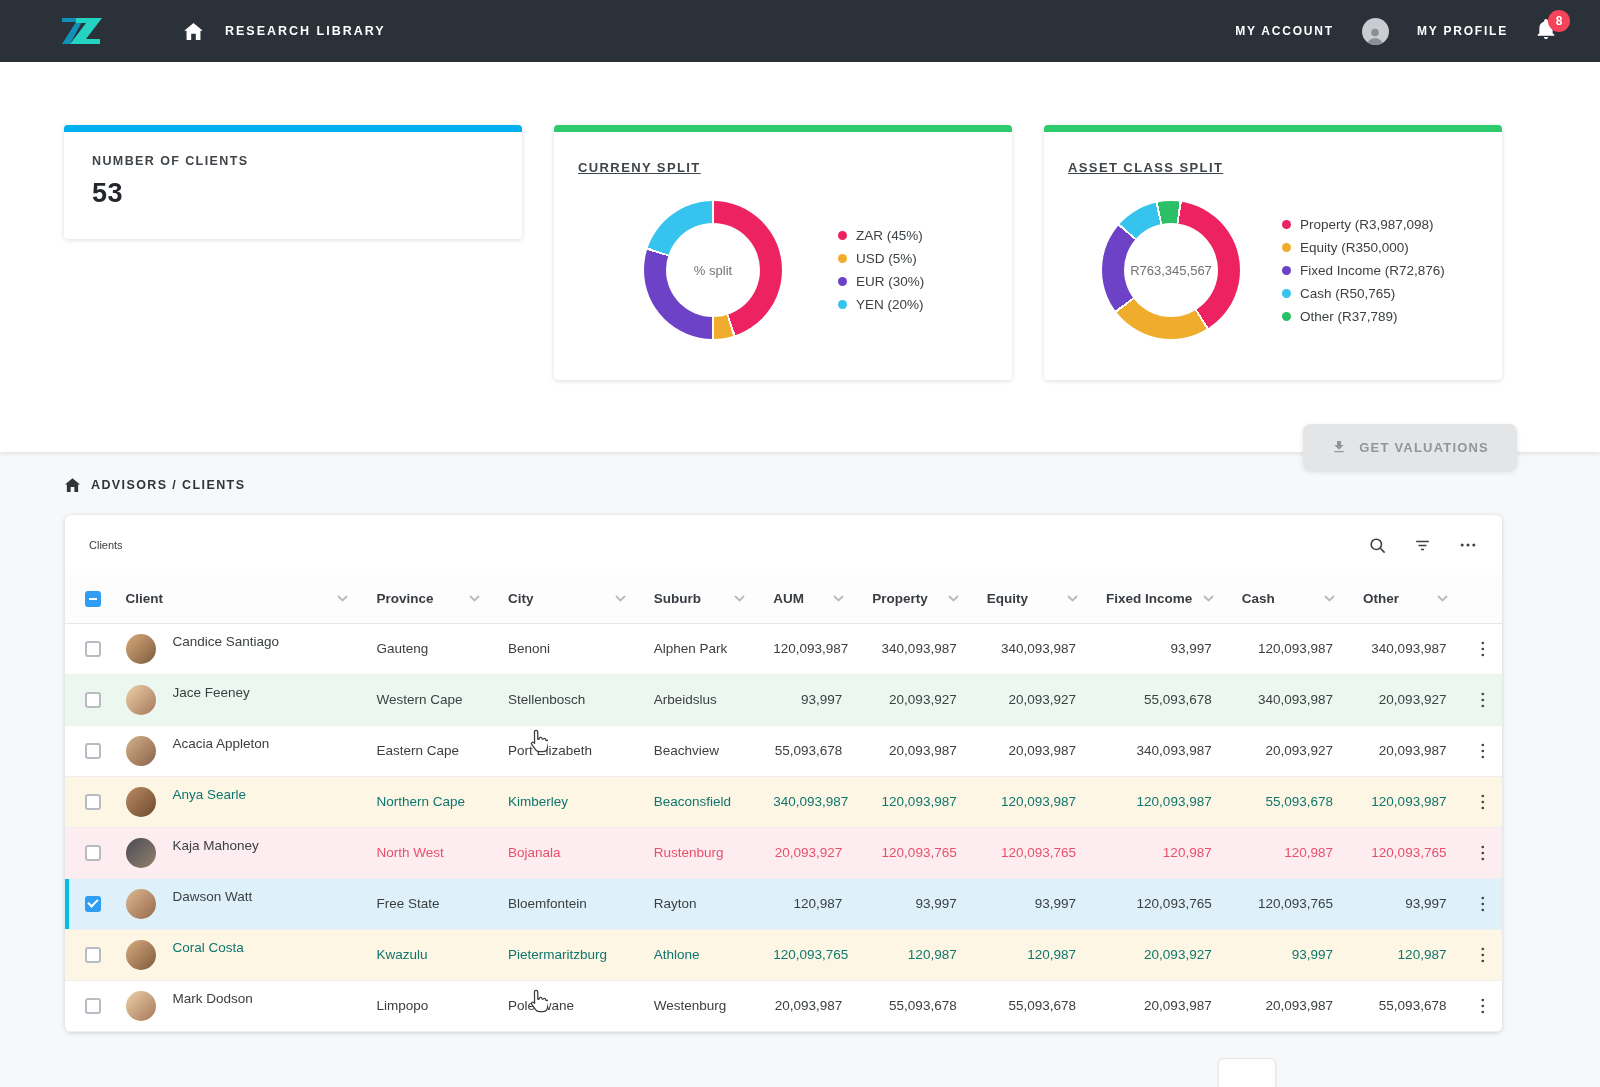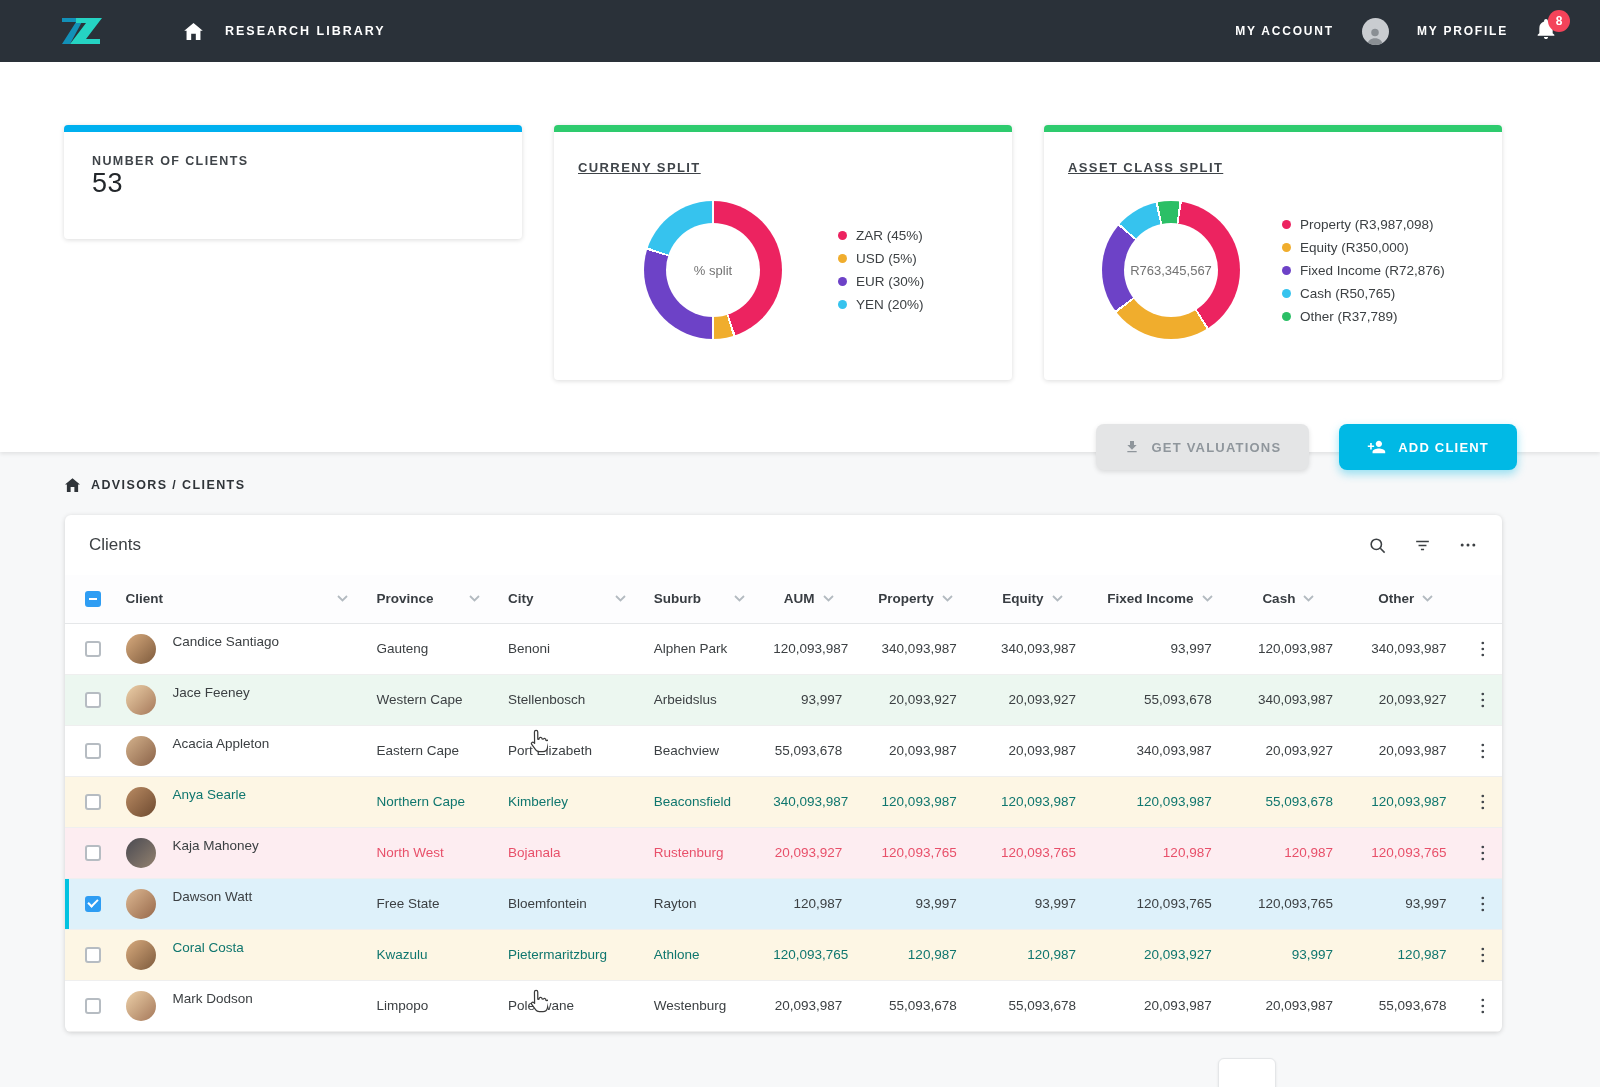--- a/index.html
+++ b/index.html
@@ -35,21 +35,21 @@
     position:relative;
   }
   .cards-row{ display:flex; gap:32px; align-items:flex-start; }
   .stat-col{ width:458px; display:flex; flex-direction:column; gap:33px; }
   .card{
     background:#fff; border-radius:4px;
     box-shadow:0 1px 5px rgba(0,0,0,.14);
   }
   .stat-card{ width:458px; height:114px; border-top:7px solid #701a75; padding:22px 28px; }
   .stat-label{ font-size:12.5px; font-weight:bold; letter-spacing:1.4px; color:#3f4449; }
-  .stat-value{ font-size:27px; color:#23272b; margin-top:0; letter-spacing:.4px; }
+  .stat-value{ font-size:27px; color:#23272b; margin-top:10px; letter-spacing:.4px;font-weight:bold; }
   .chart-card{ width:458px; height:255px; border-top:7px solid #2ecb6e; padding:28px 24px 0; }
   .chart-title{ font-size:13px; font-weight:bold; letter-spacing:1.4px; color:#3f4449;text-decoration:underline; }
   .chart-body{ display:flex; align-items:center; margin-top:26px; }
   .chart-card.c0 .chart-body{ padding-left:66px; gap:56px; }
   .chart-card.c1 .chart-body{ padding-left:34px; gap:42px; }
   .donut{ width:138px; height:138px; border-radius:50%; position:relative; flex-shrink:0; }
   .donut-hole{
     position:absolute; left:50%; top:50%; width:94px; height:94px; margin:-47px 0 0 -47px;
     background:#fff; border-radius:50%; display:flex; align-items:center; justify-content:center;
     font-size:13px; color:#737373; white-space:nowrap;
@@ -65,30 +65,30 @@
     display:flex; align-items:center; gap:12px; padding:0 28px; cursor:pointer;
   }
   .btn-secondary{ background:#e4e5e6; color:#8f969c; box-shadow:0 2px 5px rgba(0,0,0,.12); }
   .btn-primary{ background:#00b9e5; color:#fff; box-shadow:0 4px 10px rgba(0,185,229,.4); }
   
   .content{ padding:26px 98px 0 65px; }
   .breadcrumb{ display:flex; align-items:center; gap:11px; font-size:12.5px; font-weight:bold; letter-spacing:1.4px; color:#2f3439; }
   
   .table-card{ margin-top:23px; background:#fff; border-radius:6px; box-shadow:0 1px 5px rgba(0,0,0,.16); overflow:hidden; }
   .table-head{ height:60px; display:flex; align-items:center; padding:0 24px; }
-  .table-title{ font-size:17px; color:#3c4043; }
+  .table-title{ font-size:11px; color:#3c4043; }
   .table-tools{ margin-left:auto; display:flex; align-items:center; gap:26px; }
   .tool-icon{ cursor:pointer; display:flex; align-items:center; }
   table{ width:100%; border-collapse:collapse; table-layout:fixed; }
   thead th{
     height:48px; font-size:13.5px; font-weight:bold; color:#383d42; text-align:left;
     border-bottom:1px solid #e5e7e9; padding:0 12px 0 16px; background:#fdfdfe;
   }
   thead th .th-inner{ display:flex; align-items:center; justify-content:space-between; }
-  thead th.num .th-inner{ justify-content:center; gap:8px; }
+  thead th.num .th-inner{ justify-content:space-between; gap:8px; }
   tbody td{
     height:51px; font-size:13.5px; color:#3c4043; border-bottom:1px solid #efefef;
     padding:0 12px 0 16px; white-space:nowrap; overflow:hidden;
   }
   tbody td.num{ text-align:right; padding-right:14px; }
   td.cb-cell, th.cb-cell{ padding-left:20px; }
   .client-cell{ display:flex; align-items:flex-start; gap:17px; }
   .avatar{ width:30px; height:30px; border-radius:50%; flex-shrink:0; }
   .av0{ background:linear-gradient(135deg,#d8ab7e,#7d5a3c); }
   .av1{ background:linear-gradient(135deg,#ecd0a8,#a5785a); }
@@ -230,26 +230,20 @@
     </div>
   </div>
 </section>
 
 <div class="actions-row">
   <button class="btn btn-secondary">
     <svg width="16" height="16" viewBox="0 0 24 24">
       <path fill="#8f969c" d="M5 20h14v-2H5v2zM19 9h-4V3H9v6H5l7 7 7-7z"></path>
     </svg>
     <span>GET VALUATIONS</span>
-  </button>
-  <button class="btn btn-primary">
-    <svg width="19" height="16" viewBox="0 0 24 20">
-      <path fill="#fff" d="M15 10c2.2 0 4-1.8 4-4s-1.8-4-4-4-4 1.8-4 4 1.8 4 4 4zM6 8V5H4v3H1v2h3v3h2v-3h3V8H6zm9 4c-2.7 0-8 1.3-8 4v2h16v-2c0-2.7-5.3-4-8-4z"></path>
-    </svg>
-    <span>ADD CLIENT</span>
   </button>
 </div>
 
 <div class="content">
   <div class="breadcrumb">
     <svg width="15" height="14" viewBox="0 0 24 22">
       <path d="M12 0l12 10h-3v12h-6v-8h-6v8H3V10H0z" fill="#2f3439"></path>
     </svg>
     <span>ADVISORS / CLIENTS</span>
   </div>

